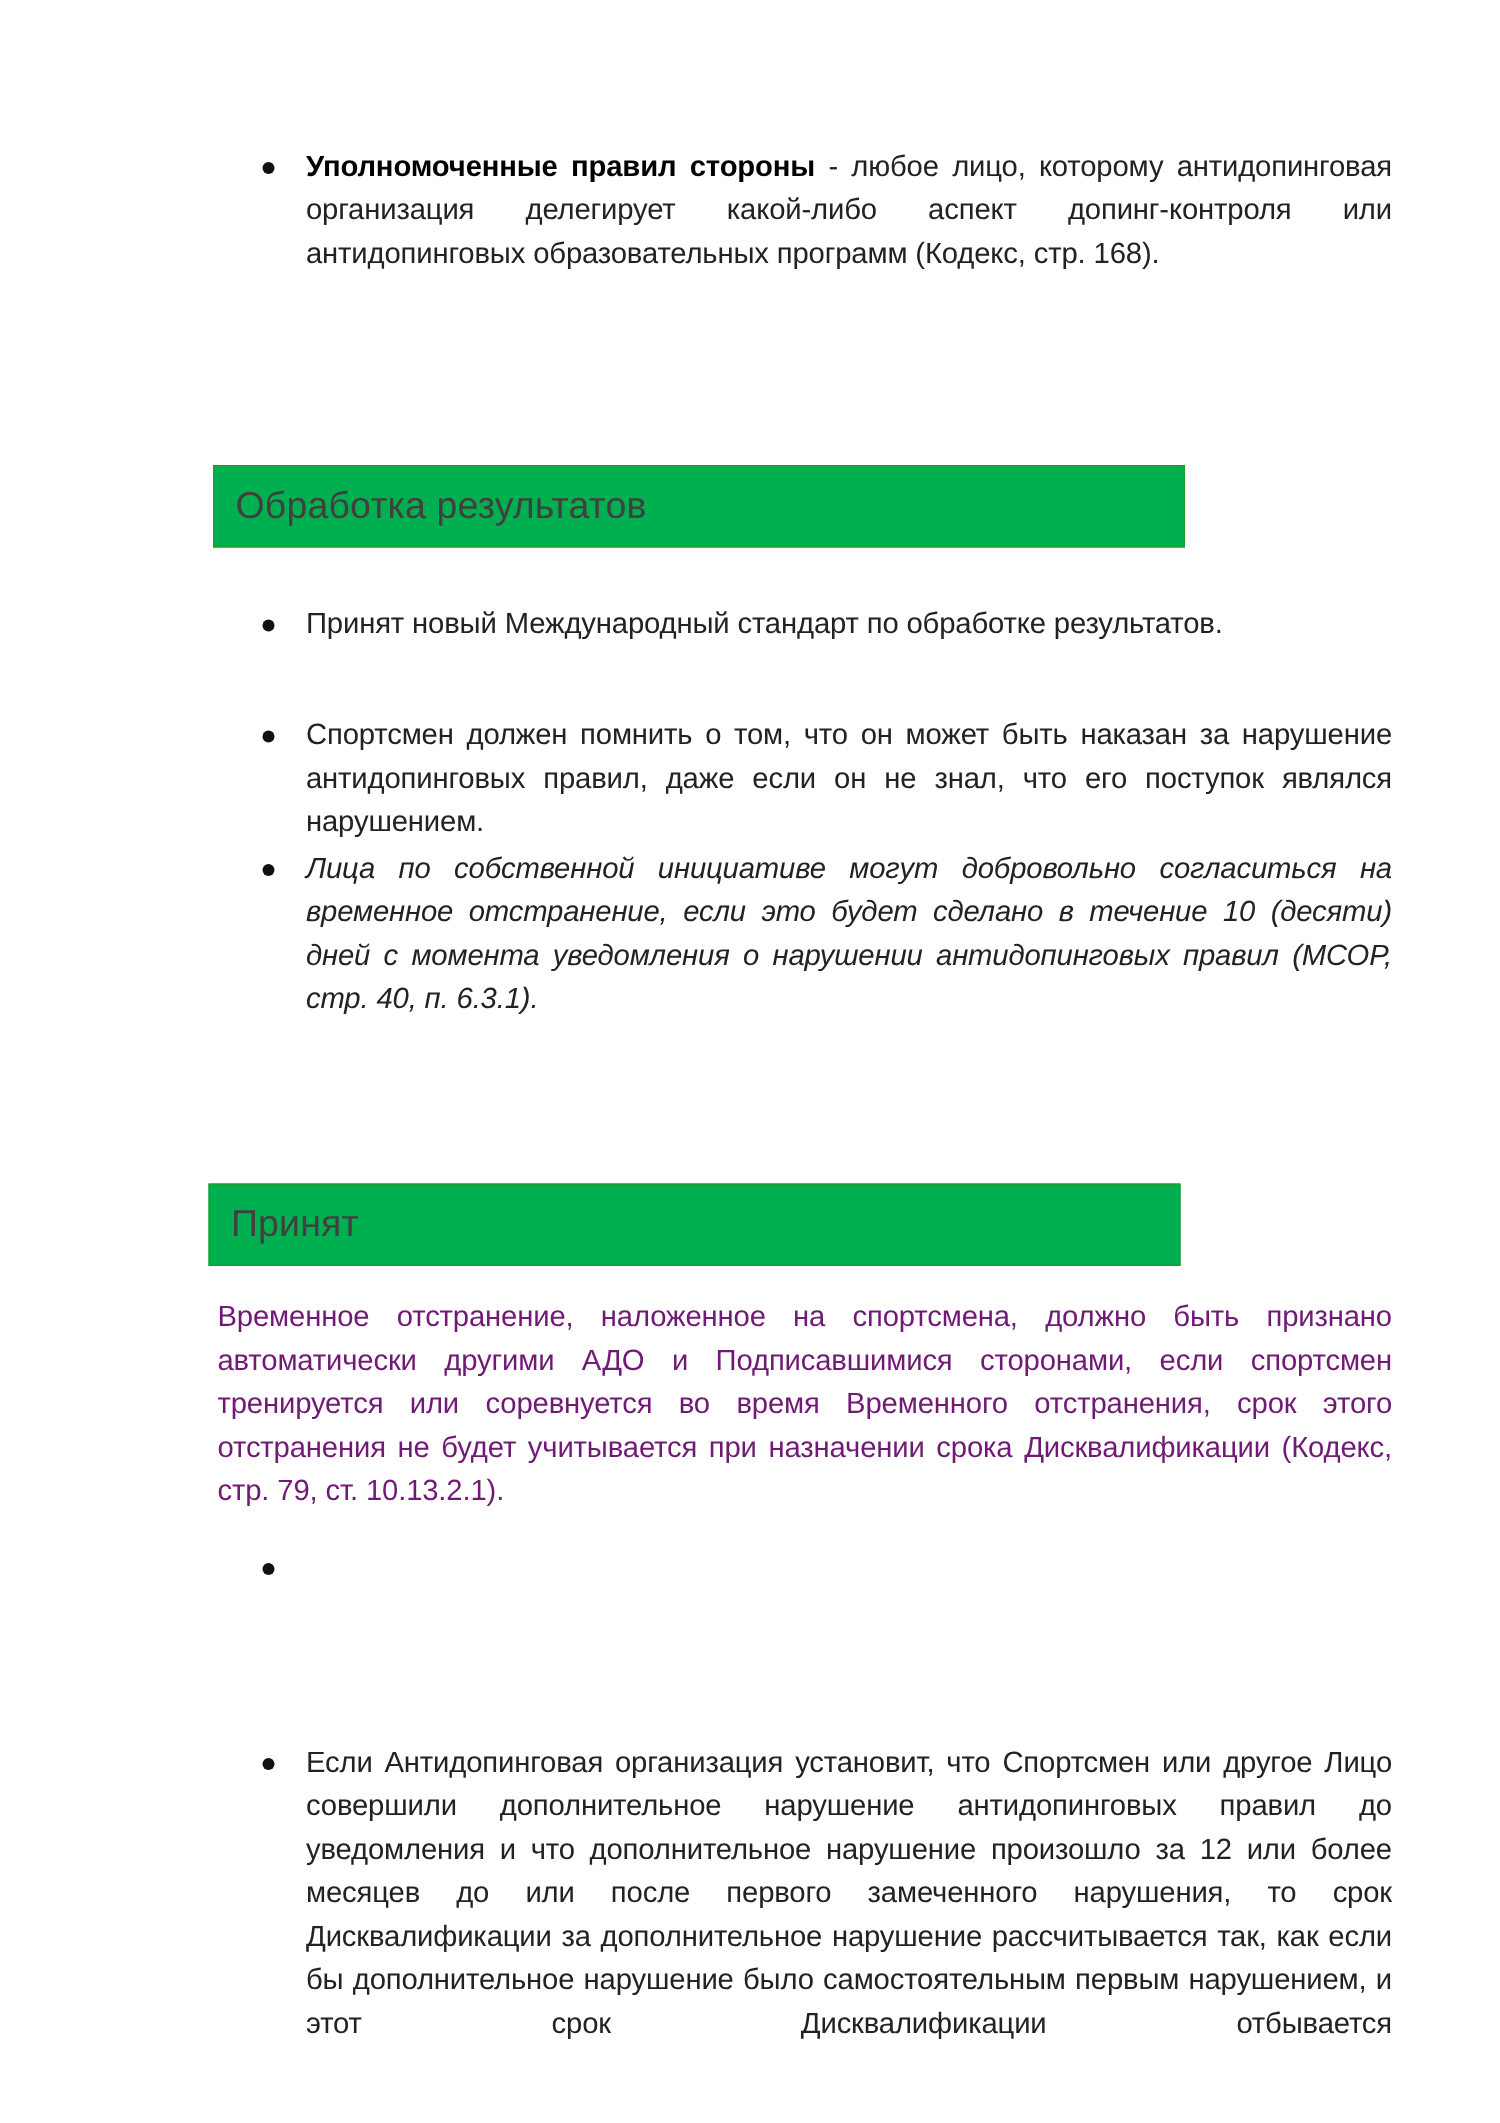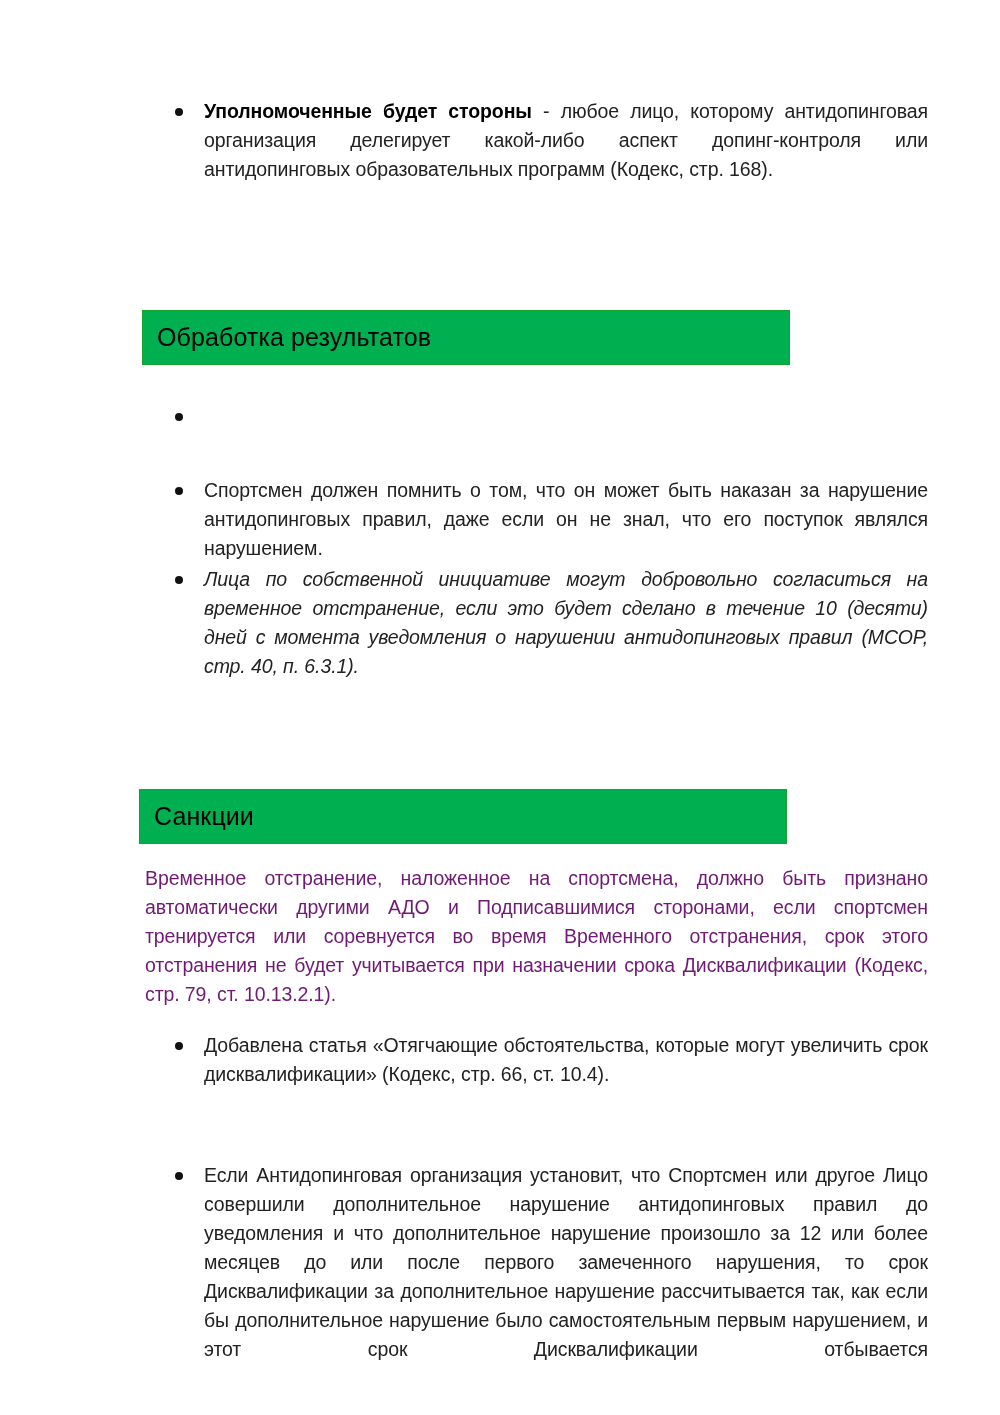--- a/index.html
+++ b/index.html
@@ -45,21 +45,21 @@
       background: #00b050;
       border: 1px solid #17a12a;
       box-sizing: border-box;
     }
     .section-header-title {
       position: absolute;
       left: 14px;
       top: 10px;
       font-size: 25px;
       line-height: 32px;
-      color: #000000;
+      color: #404040;
       letter-spacing: 0.1px;
     }
     .body-paragraph {
       position: absolute;
       left: 145px;
       width: 783px;
       font-size: 19.5px;
       line-height: 29px;
       text-align: justify;
       color: #701a75;
@@ -68,48 +68,48 @@
     .last-line-justified {
       text-align-last: justify;
       margin-top: 47px;
     }
   </style>
 </head>
 <body>
 
 <div class="bullet-item" style="top: 97px;">
   <span class="bullet-dot"></span>
-  <span class="bold-term">Уполномоченные будет стороны</span><span> - любое лицо, которому антидопинговая организация делегирует какой-либо аспект допинг-контроля или антидопинговых образовательных программ (Кодекс, стр. 168).</span>
+  <span class="bold-term">Уполномоченные правил стороны</span><span> - любое лицо, которому антидопинговая организация делегирует какой-либо аспект допинг-контроля или антидопинговых образовательных программ (Кодекс, стр. 168).</span>
 </div>
 
 <div class="section-header" style="left: 142px; top: 310px;">
   <span class="section-header-title">Обработка результатов</span>
 </div>
 
 <div class="bullet-item" style="top: 402px;">
   <span class="bullet-dot"></span>
+  <span>Принят новый Международный стандарт по обработке результатов.</span>
 </div>
 
 <div class="bullet-item" style="top: 476px;">
   <span class="bullet-dot"></span>
   <span>Спортсмен должен помнить о том, что он может быть наказан за нарушение антидопинговых правил, даже если он не знал, что его поступок являлся нарушением.</span>
 </div>
 
 <div class="bullet-item" style="top: 565px; font-style: italic;">
   <span class="bullet-dot"></span>
   <span>Лица по собственной инициативе могут добровольно согласиться на временное отстранение, если это будет сделано в течение 10 (десяти) дней с момента уведомления о нарушении антидопинговых правил (МСОР, стр. 40, п. 6.3.1).</span>
 </div>
 
 <div class="section-header" style="left: 139px; top: 789px;">
-  <span class="section-header-title">Санкции</span>
+  <span class="section-header-title">Принят</span>
 </div>
 
 <div class="body-paragraph" style="top: 864px;">Временное отстранение, наложенное на спортсмена, должно быть признано автоматически другими АДО и Подписавшимися сторонами, если спортсмен тренируется или соревнуется во время Временного отстранения, срок этого отстранения не будет учитывается при назначении срока Дисквалификации (Кодекс, стр. 79, ст. 10.13.2.1).</div>
 
 <div class="bullet-item" style="top: 1031px;">
   <span class="bullet-dot"></span>
-  <span>Добавлена статья «Отягчающие обстоятельства, которые могут увеличить срок дисквалификации» (Кодекс, стр. 66, ст. 10.4).</span>
 </div>
 
 <div class="bullet-item last-line-justified" style="top: 1114px;">
   <span class="bullet-dot"></span>
   <span>Если Антидопинговая организация установит, что Спортсмен или другое Лицо совершили дополнительное нарушение антидопинговых правил до уведомления и что дополнительное нарушение произошло за 12 или более месяцев до или после первого замеченного нарушения, то срок Дисквалификации за дополнительное нарушение рассчитывается так, как если бы дополнительное нарушение было самостоятельным первым нарушением, и этот срок Дисквалификации отбывается</span>
 </div>
 
 </body></html>

